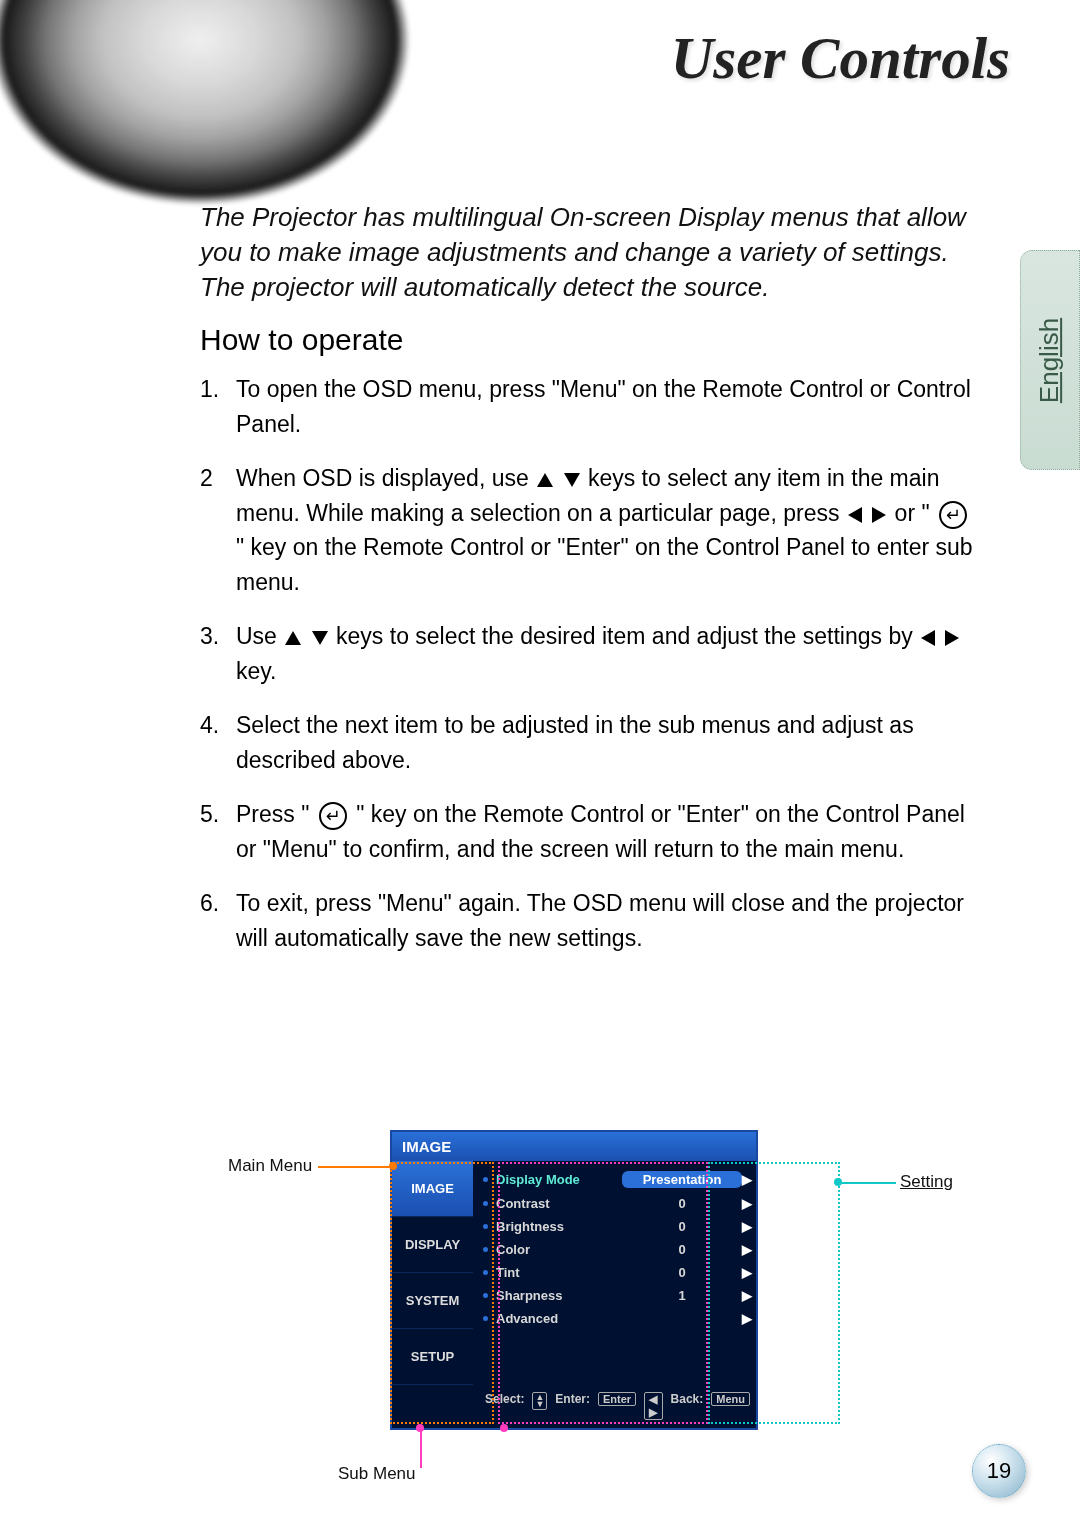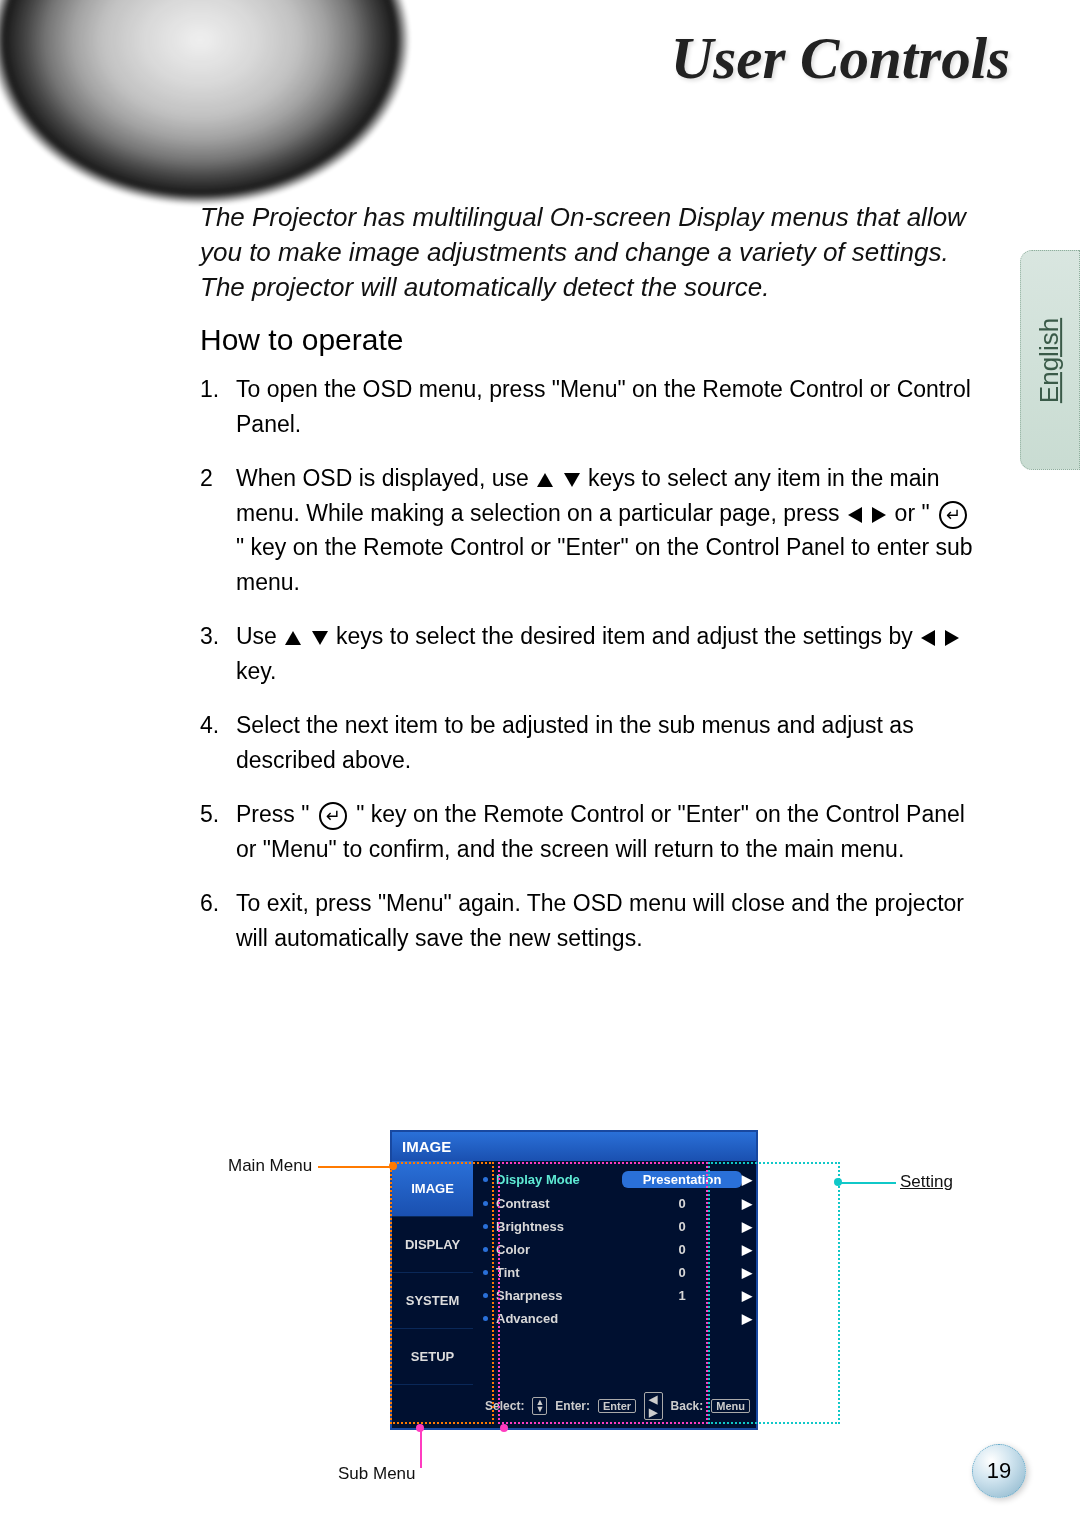--- a/index.html
+++ b/index.html
@@ -169,21 +169,21 @@
   .osd-row .lbl { flex: 1; }
   .osd-row .val { width: 120px; text-align: center; }
   .osd-row .chev { color:#fff; font-size:13px; }
   .osd-row.sel .val { background:#2a70d8; color:#fff; border-radius:6px; padding:1px 0;}
   .osd-row.sel .lbl { color:#5eead4; }
   .osd-foot {
     margin-top: 58px;
     color: #ccc;
     font-size: 12px;
     font-weight: bold;
-    display:flex; gap:8px; align-items:center;
+    display:flex; gap:8px; align-items:flex-start;
     padding: 4px 2px;
   }
   .osd-foot .k { border:1px solid #aaa; border-radius:2px; padding:0 4px; font-size:11px; }
   .osd-foot .arrows{ display:inline-flex; flex-direction:column; border:1px solid #aaa; border-radius:2px; line-height:7px; font-size:9px; padding:1px 2px;}
   
   .dotbox {
     position:absolute; border:2px dotted;
     pointer-events:none;
   }
   .db-orange { border-color:#ff7a00; }

